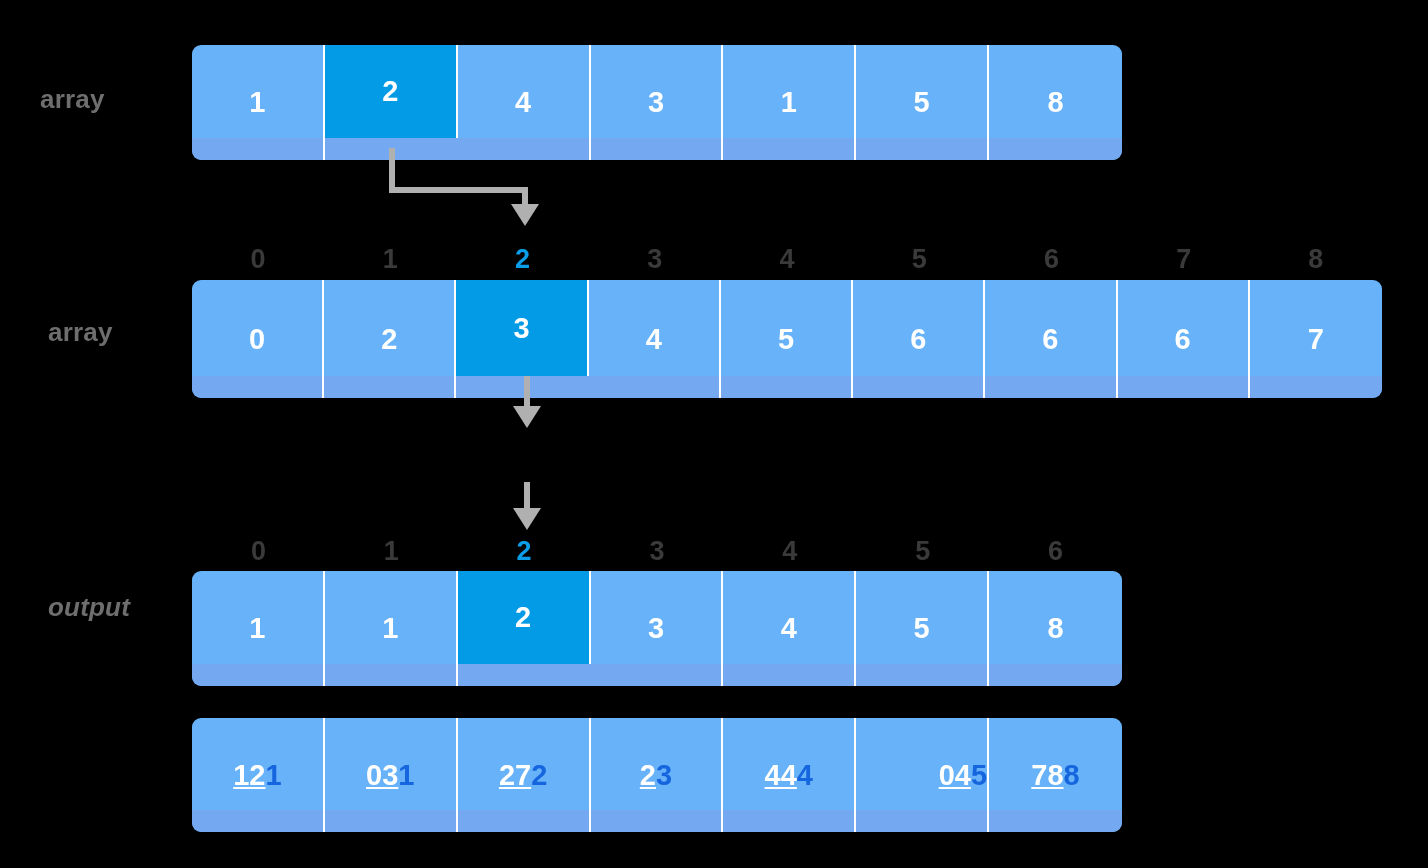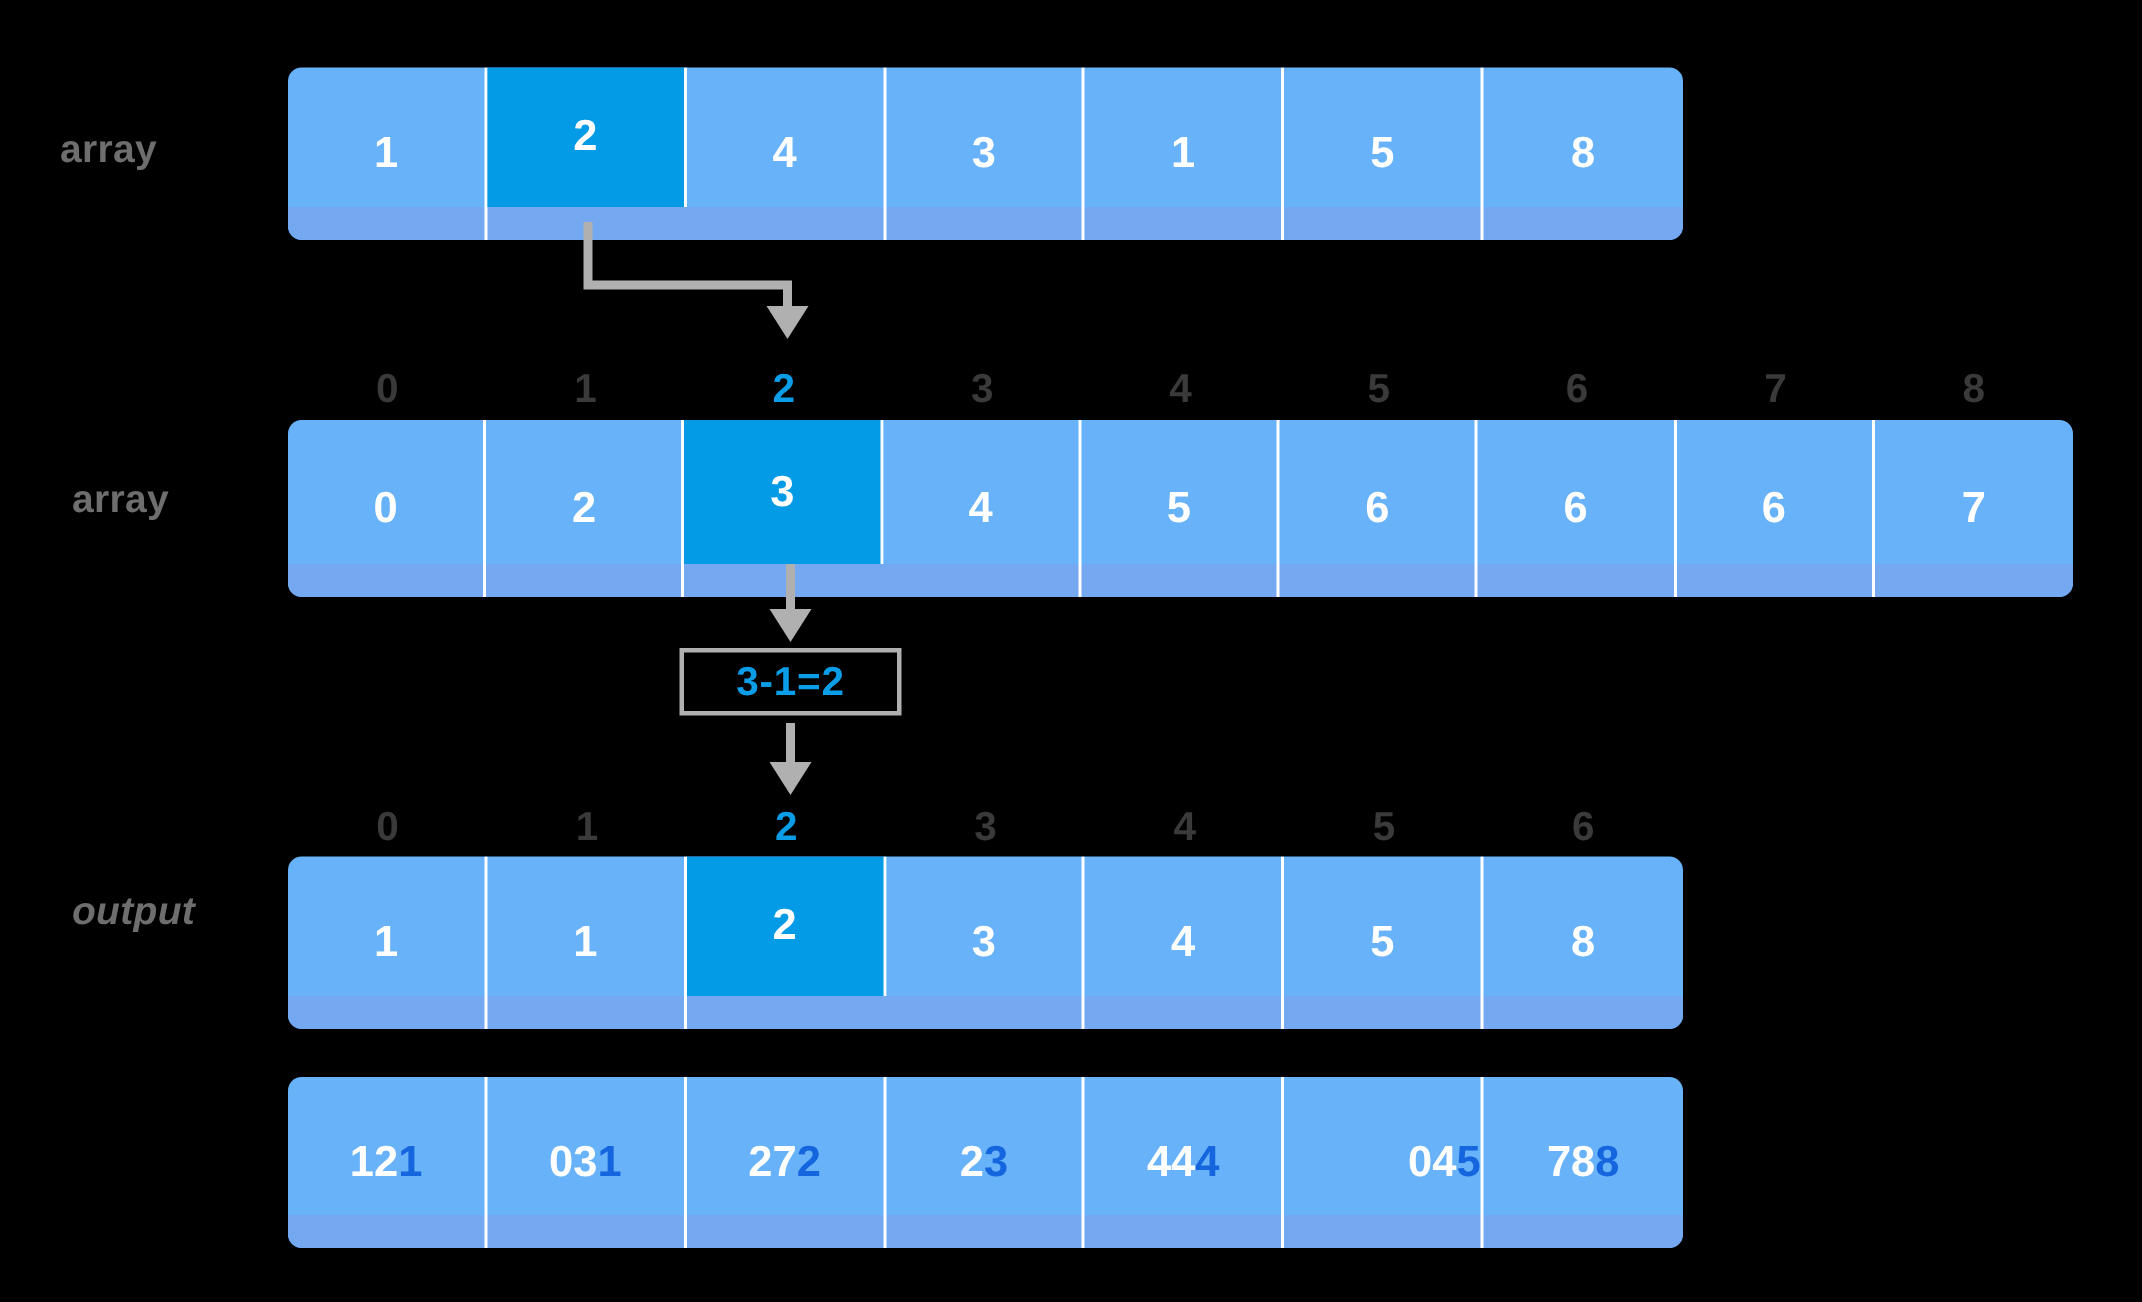--- a/index.html
+++ b/index.html
@@ -70,21 +70,21 @@
   }
   .cell:last-child { border-right: none; }
   .cell.is-active {
     background: #039be5;
     border-right-color: #ffffff;
   }
   
   .cell.is-active { height: calc(100% - 22px); align-self: flex-start; }
 
   
-  .pair-prefix { color: #ffffff; }
+  .pair-prefix { color: #ffffff; text-decoration: underline; }
   .pair-key    { color: #1565df; }
 
   
   .conn { position: absolute; }
   .conn svg { display: block; overflow: visible; }
 
   
   .formula-box {
     position: absolute;
     display: flex;
@@ -148,21 +148,20 @@
       <div class="cell" style="width: 11.1111%;">7</div>
     </div>
 
   <div class="conn" style="left:505px; top:372px;">
     <svg width="44" height="58" viewBox="0 0 44 58">
       <path d="M 22,0 L 22,36" fill="none" stroke="#b0b0b0" stroke-width="6"></path>
       <path d="M 22,56 L 8,34 L 36,34 Z" fill="#b0b0b0"></path>
     </svg>
   </div>
 
-  <div class="formula-box" style="left:453px; top:432px; width:148px; height:45px;">3-1=2</div>
 
   <div class="conn" style="left:505px; top:482px;">
     <svg width="44" height="50" viewBox="0 0 44 50">
       <path d="M 22,0 L 22,28" fill="none" stroke="#b0b0b0" stroke-width="6"></path>
       <path d="M 22,48 L 8,26 L 36,26 Z" fill="#b0b0b0"></path>
     </svg>
   </div>
 
   <div class="row-label" style="left:48px; top:592px;font-style:italic;">output</div>
 

